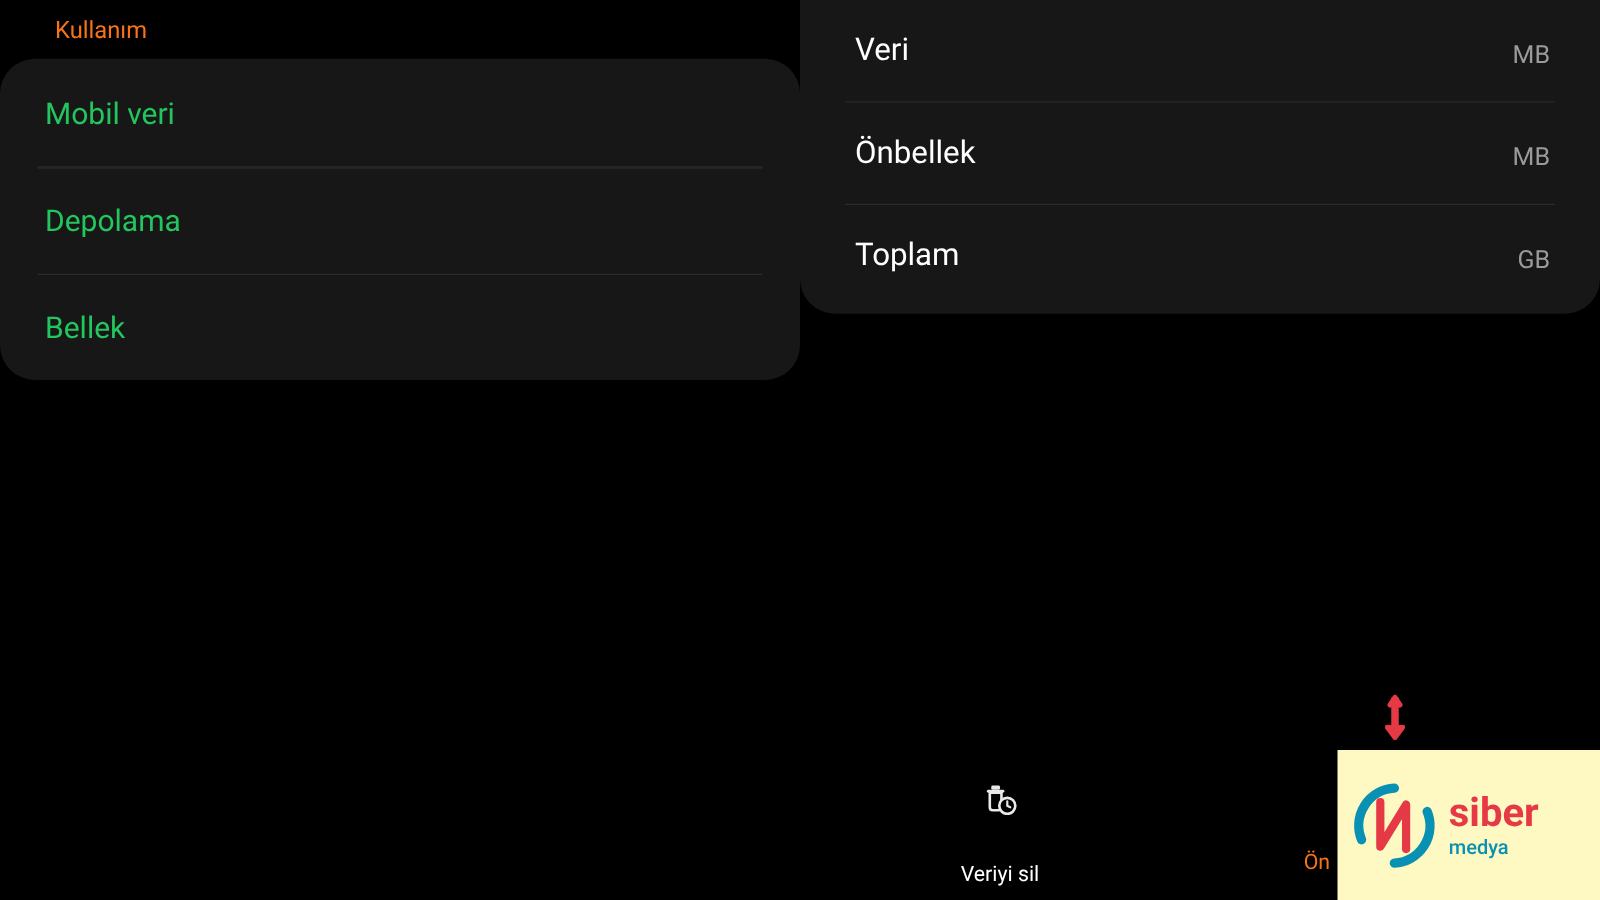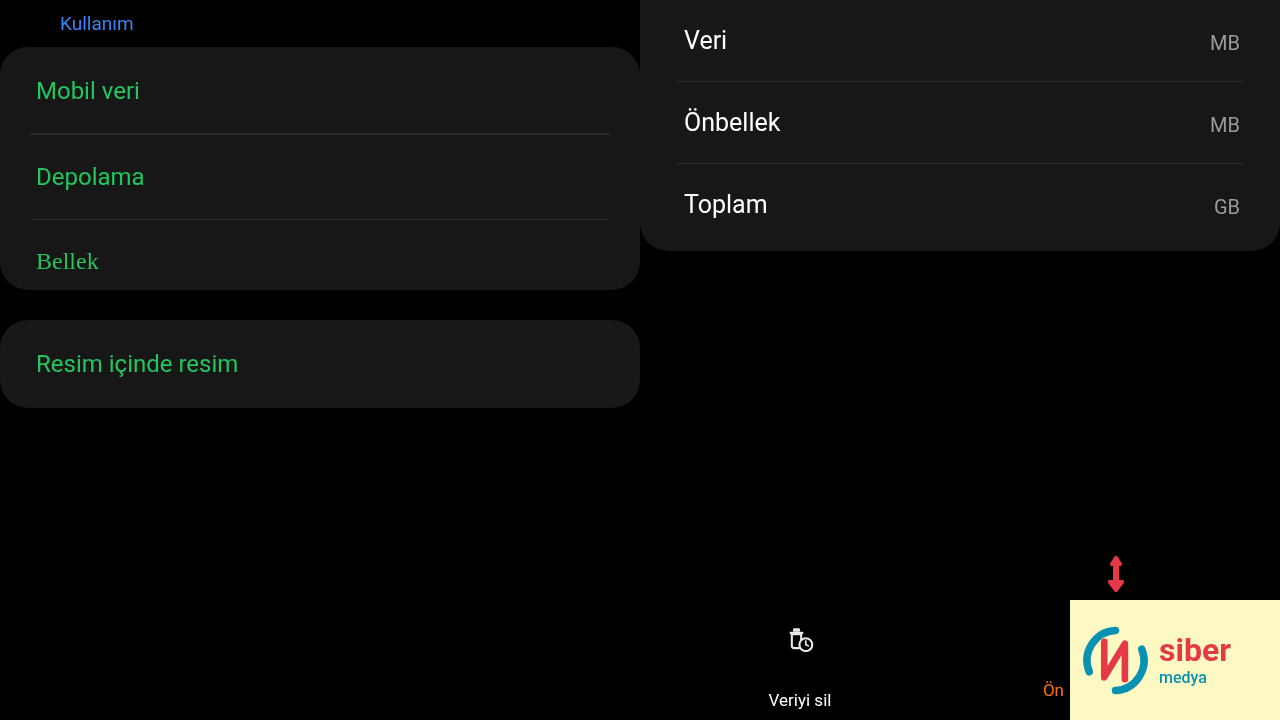--- a/index.html
+++ b/index.html
@@ -24,41 +24,40 @@
     .left-panel {
       width: 640px;
       padding: 0;
     }
     .right-panel {
       width: 640px;
       padding: 0;
       position: relative;
     }
     .section-header {
-      color: #3b82f6;
+      color: #f97316;
       font-size: 19px;
-      padding: 12px 38px 12px 60px;
+      padding: 12px 38px 12px 44px;
     }
     .card {
       background: #171717;
       border-radius: 28px;
       margin: 0 0 30px 0;
     }
     .list-item {
       padding: 28px 36px;
       font-size: 24px;
       color: #22c55e;
       font-weight: 400;
     }
     .list-item-first {
       padding-top: 30px;
     }
     .list-item-last {
-      padding-bottom: 15px;
-      font-family: Liberation Serif, serif;
+      padding-bottom: 28px;
     }
     .divider {
       height: 1px;
       background: #2a2a2a;
       margin: 0 30px;
     }
     .right-card {
       background: #171717;
       border-radius: 0 0 28px 28px;
       margin: 0 0 0 0;
@@ -171,23 +170,20 @@
 
     <div class="card">
       <div class="list-item list-item-first">Mobil veri</div>
       <div class="divider"></div>
       <div class="divider"></div>
       <div class="list-item">Depolama</div>
       <div class="divider"></div>
       <div class="list-item list-item-last">Bellek</div>
     </div>
 
-    <div class="card">
-      <div class="list-item" style="padding-top:30px;padding-bottom:30px;">Resim içinde resim</div>
-    </div>
   </div>
 
   <div class="right-panel">
     <div class="right-card">
       <div class="storage-row">
         <span class="storage-label">Veri</span>
         <span class="storage-unit">MB</span>
       </div>
       <div class="right-divider"></div>
       <div class="storage-row">

